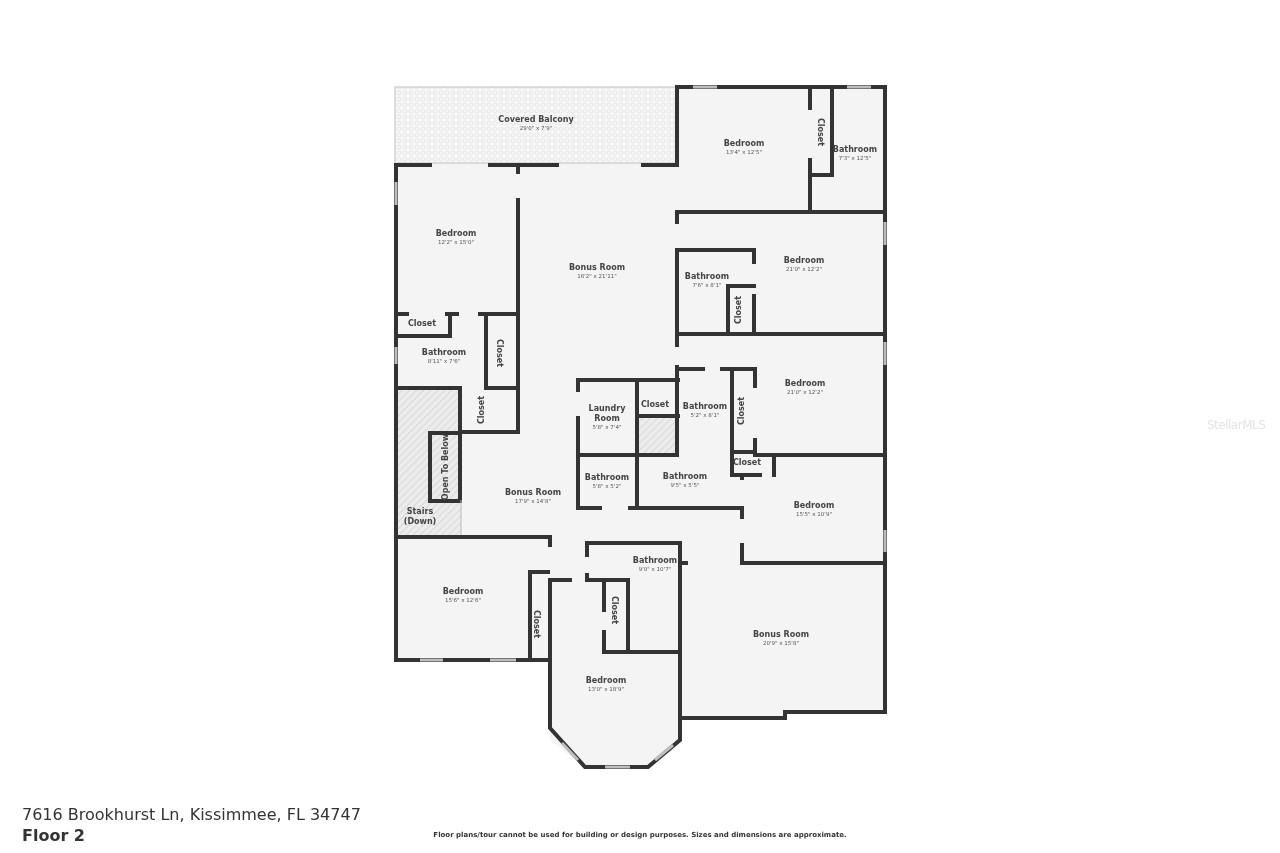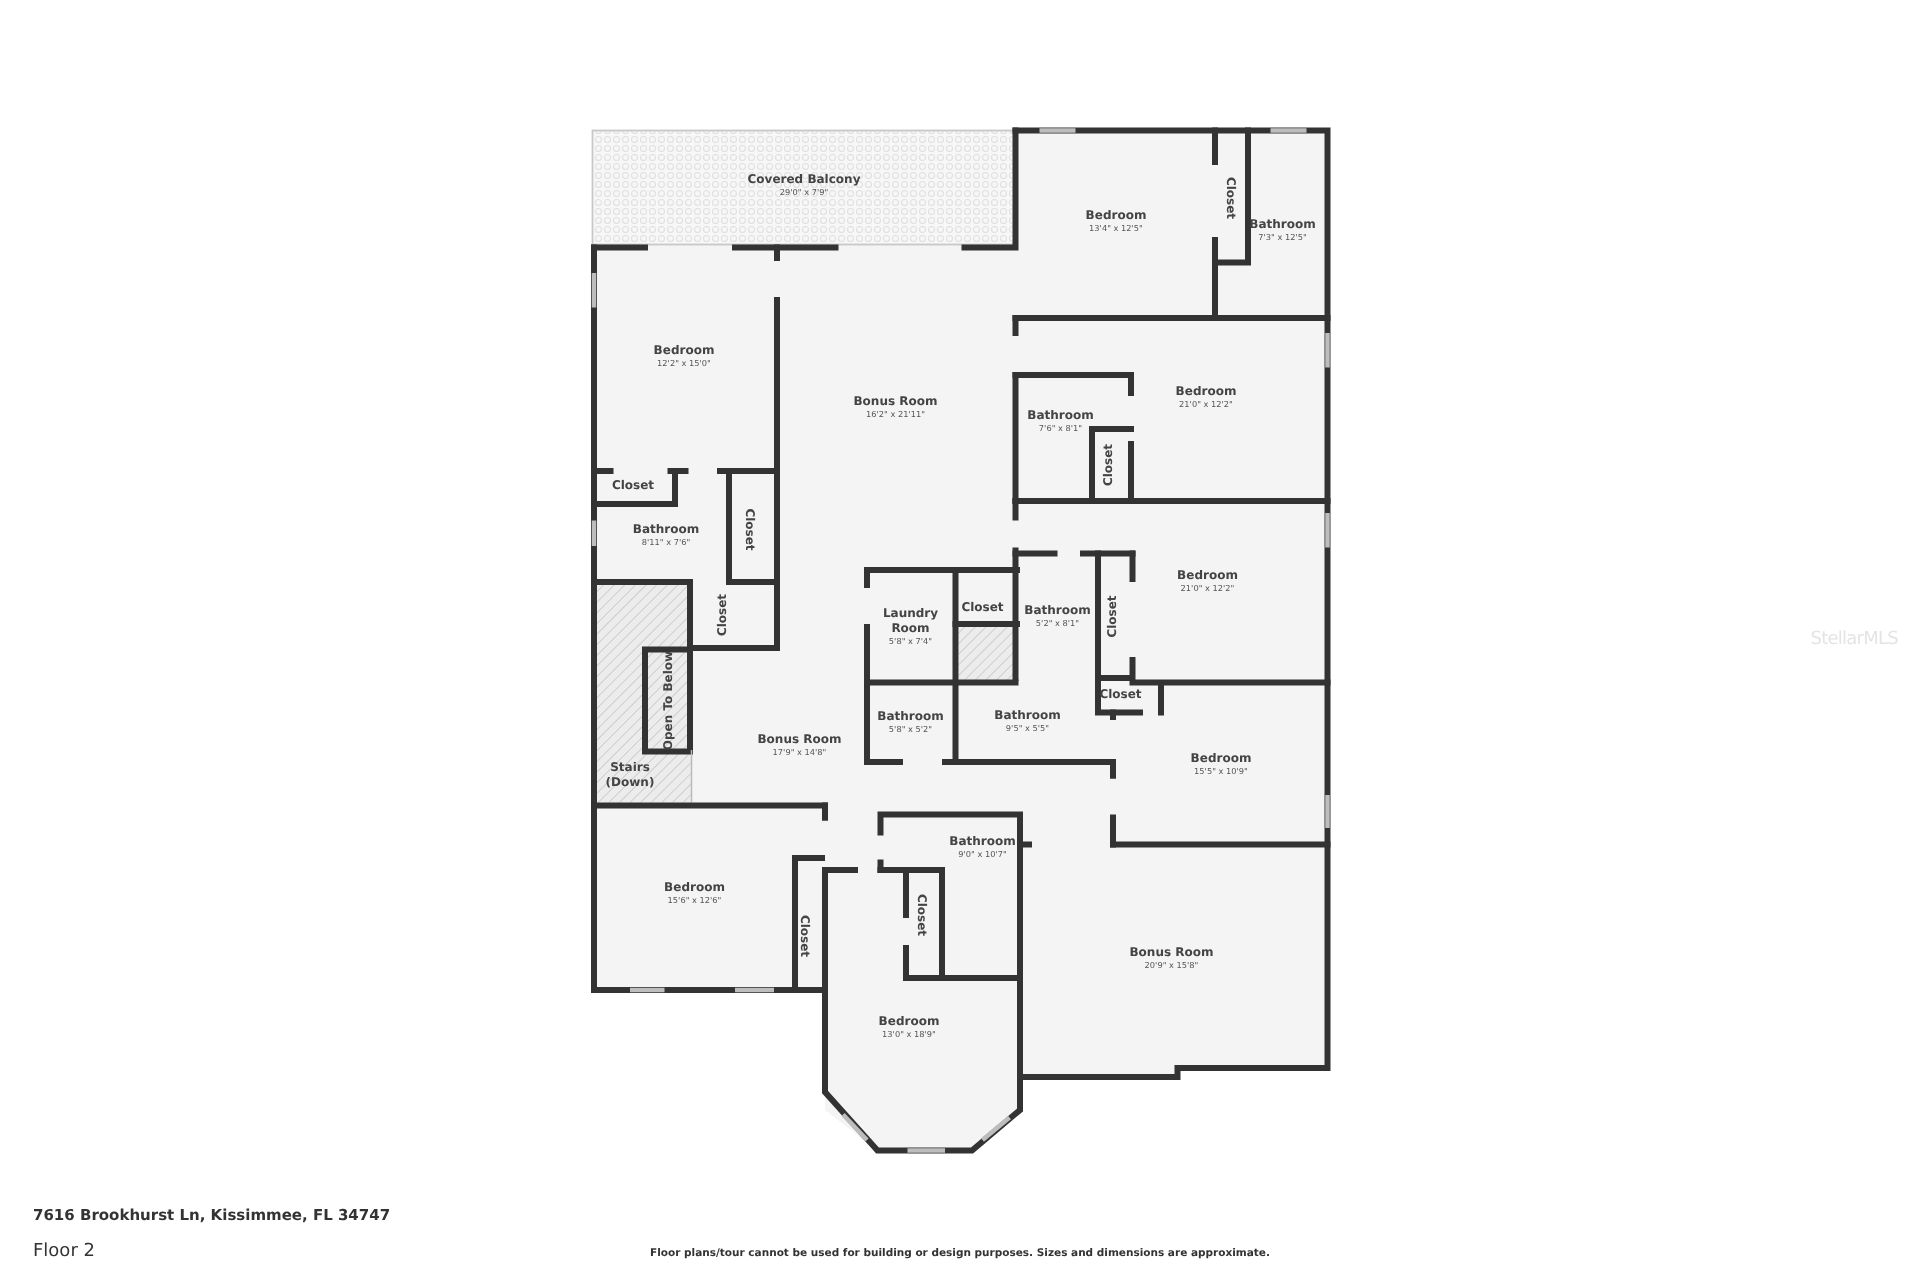--- a/index.html
+++ b/index.html
@@ -2,22 +2,22 @@
 <html><head>
 <meta charset="utf-8">
 <style>
   html,body{margin:0;padding:0;background:#ffffff;}
   body{width:1280px;height:853px;position:relative;overflow:hidden;font-family:"DejaVu Sans","Liberation Sans",sans-serif;}
   #plan{position:absolute;left:0;top:0;}
   .wall{stroke:#333333;stroke-width:4;fill:none;stroke-linecap:square;}
   .win{stroke:#bdbdbd;stroke-width:3;fill:none;}
   .rname{font-family:"DejaVu Sans",sans-serif;font-size:8px;font-weight:bold;fill:#444444;text-anchor:middle;}
   .rdim{font-family:"DejaVu Sans",sans-serif;font-size:5.5px;fill:#555555;text-anchor:middle;}
-  .footer-addr{position:absolute;left:22px;top:805px;font-size:10px;font-weight:bold;color:#333;font-family:"DejaVu Sans",sans-serif;}
-  .footer-floor{position:absolute;left:22px;top:826px;font-size:12px;font-weight:normal;color:#333;font-family:"DejaVu Sans",sans-serif;}
+  .footer-addr{position:absolute;left:22px;top:805px;font-size:16px;font-weight:normal;color:#333;font-family:"DejaVu Sans",sans-serif;}
+  .footer-floor{position:absolute;left:22px;top:826px;font-size:16px;font-weight:bold;color:#333;font-family:"DejaVu Sans",sans-serif;}
   .disclaimer{position:absolute;left:0;width:1280px;text-align:center;top:831px;font-size:7px;font-weight:bold;color:#333;font-family:"DejaVu Sans",sans-serif;}
   .watermark{position:absolute;left:1207px;top:418px;font-size:12px;font-weight:normal;color:#e4e4e4;font-family:"DejaVu Sans",sans-serif;letter-spacing:-0.5px;}
 </style>
 </head>
 <body>
 
 <svg id="plan" width="1280" height="853" viewBox="0 0 1280 853" xmlns="http://www.w3.org/2000/svg">
   <defs>
     <pattern id="tile" width="6" height="6" patternUnits="userSpaceOnUse">
       <rect width="6" height="6" fill="#f7f7f7"></rect>

